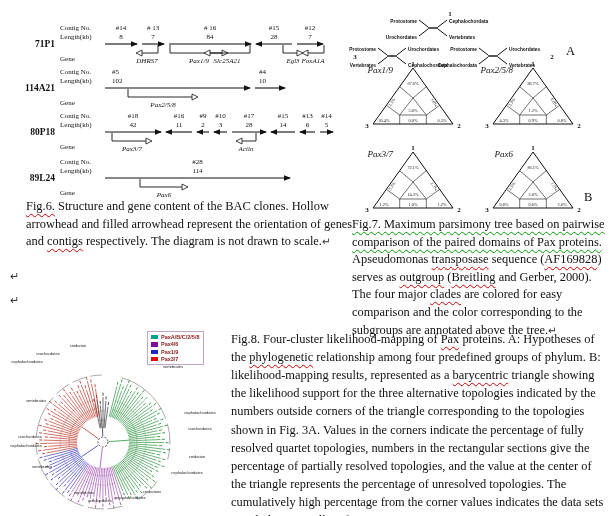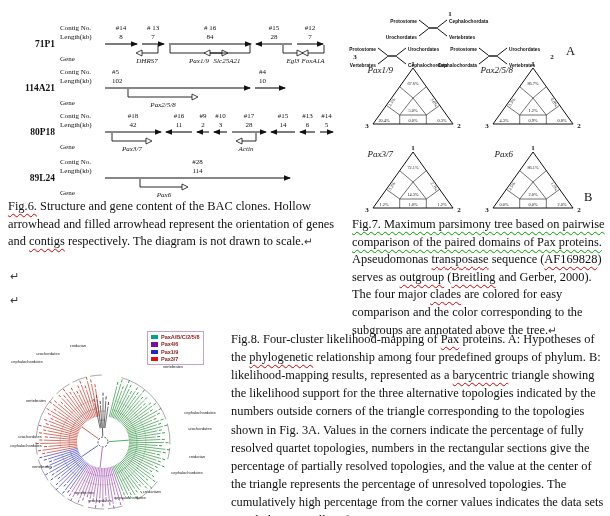--- a/index.html
+++ b/index.html
@@ -167,21 +167,21 @@
         <polygon points="291,172 284,169.3 284,174.7" fill="#111"></polygon>
         <g>
           <line x1="140" y1="173" x2="140" y2="181" stroke="#111" stroke-width="0.9"></line>
           <line x1="140" y1="181" x2="182" y2="181" stroke="#111" stroke-width="0.9"></line>
           <polygon points="188,181 182,178 182,184" fill="#fff" stroke="#111" stroke-width="0.8"></polygon>
           <text x="164" y="191" font-size="7" text-anchor="middle" fill="#111" font-family="&quot;Liberation Serif&quot;,serif" font-style="italic">Pax6</text>
         </g>
       </g>
     </svg>
 
-  <div id="fig6-caption" class="caption" style="left:8px;top:198px;width:334px"><span class="sq-red">Fig.6.</span><span> Structure and gene content of the BAC clones. Hollow arrowhead and filled arrowhead represent the orientation of genes and </span><span class="sq-red">contigs</span><span> respectively. The diagram is not drawn to scale.</span><span class="pil">↵</span></div>
+  <div id="fig6-caption" class="caption" style="left:26px;top:198px;width:334px"><span class="sq-red">Fig.6.</span><span> Structure and gene content of the BAC clones. Hollow arrowhead and filled arrowhead represent the orientation of genes and </span><span class="sq-red">contigs</span><span> respectively. The diagram is not drawn to scale.</span><span class="pil">↵</span></div>
 
   <div class="mark pil" style="left:10px;top:270px">↵</div>
   <div class="mark pil" style="left:10px;top:294px">↵</div>
 
   <svg id="fig7-quartets" class="abs" style="left:350px;top:8px" width="260" height="56">
       <g>
         <line x1="69" y1="12" x2="78" y2="19" stroke="#111" stroke-width="1"></line>
         <line x1="69" y1="28" x2="78" y2="21" stroke="#111" stroke-width="1"></line>
         <line x1="78" y1="20" x2="88" y2="20" stroke="#111" stroke-width="1.4"></line>
         <line x1="88" y1="19" x2="97" y2="12" stroke="#111" stroke-width="1"></line>

